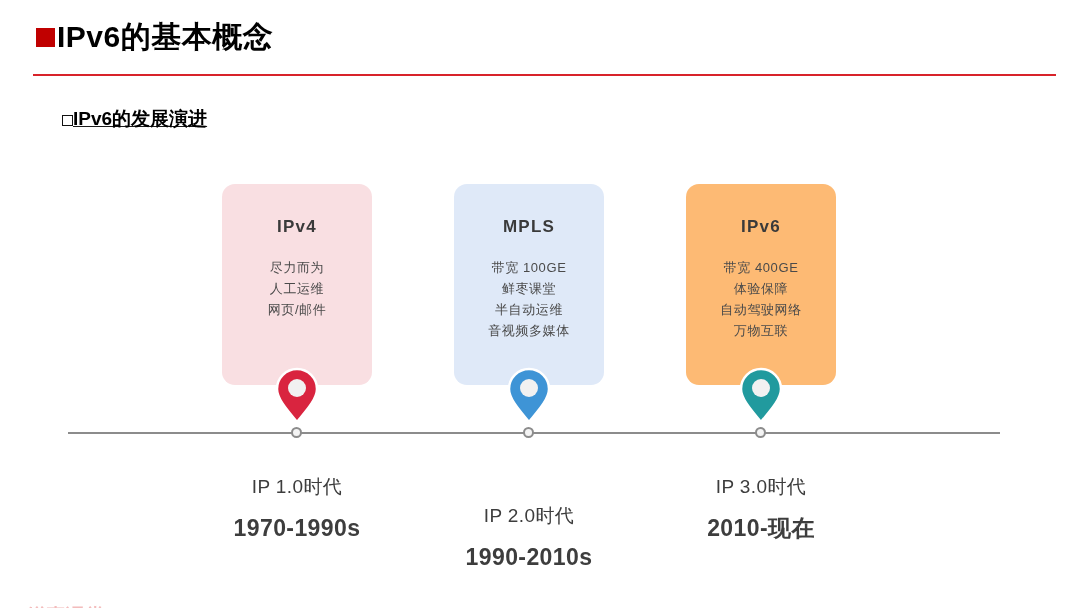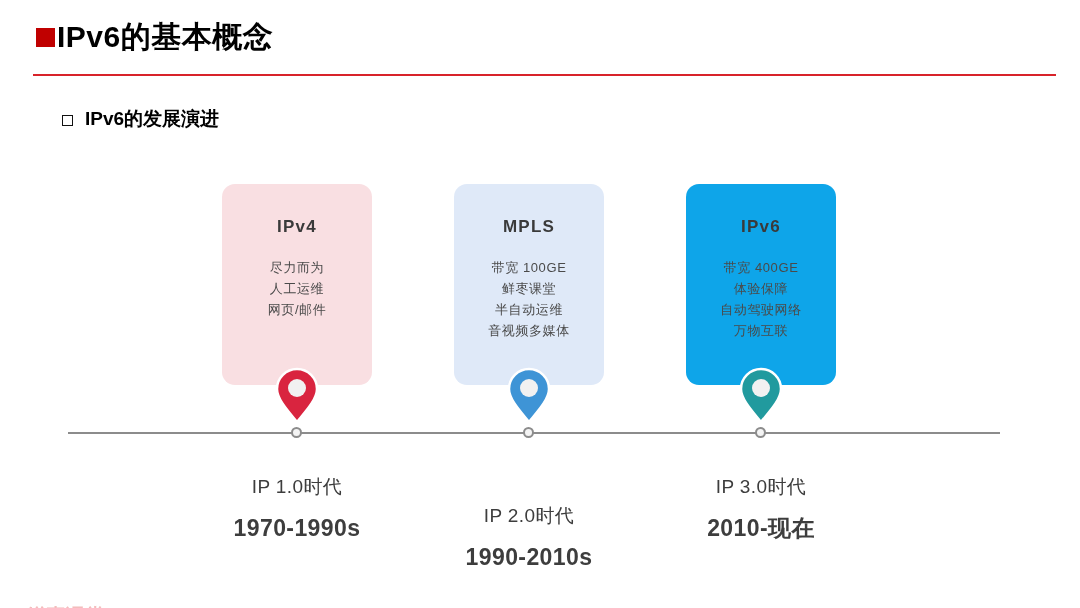--- a/index.html
+++ b/index.html
@@ -48,21 +48,21 @@
     background: #d8232a;
   }
 
   
   .sub-heading {
     position: absolute;
     left: 62px;
     top: 106px;
     display: flex;
     align-items: center;
-    gap: 12px;
+    text-decoration: underline;
   }
   .sub-bullet {
     width: 9px;
     height: 9px;
     border: 1.8px solid #111111;
     background: #ffffff;
     flex: none;
     margin-top: 2px;
   }
   .sub-text {
@@ -224,21 +224,21 @@
       <path class="pin-body" d="M23 3 C12 3 3 12 3 23 C3 34 16 47 23 56 C30 47 43 34 43 23 C43 12 34 3 23 3 Z" fill="#3e94d6" stroke="#ffffff" stroke-width="2.5"></path>
       <circle cx="23" cy="22" r="9" fill="#f1f1f1"></circle>
     </svg>
   </div>
   <div class="node" style="left: 523px; border-color: rgb(140, 140, 140);"></div>
   <div class="era" style="left:414px;margin-top:29px;">
     <div class="era-name">IP 2.0时代</div>
     <div class="era-range">1990-2010s</div>
   </div>
 
-  <div class="card" style="left: 686px; background: #0ea5e9;">
+  <div class="card" style="left: 686px; background: #fdba74;">
     <div class="card-title">IPv6</div>
     <div class="card-lines">
       <div>带宽 400GE</div>
       <div>体验保障</div>
       <div>自动驾驶网络</div>
       <div>万物互联</div>
     </div>
   </div>
   <div class="pin" style="left:738px;">
     <svg viewBox="0 0 46 58" xmlns="http://www.w3.org/2000/svg">

